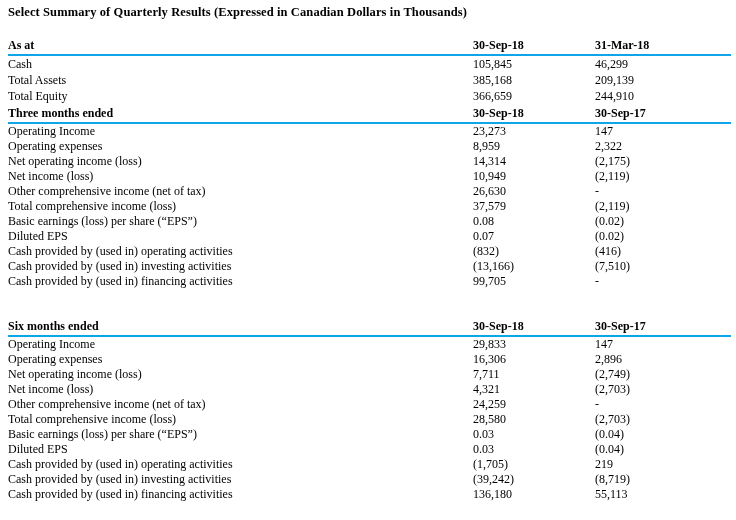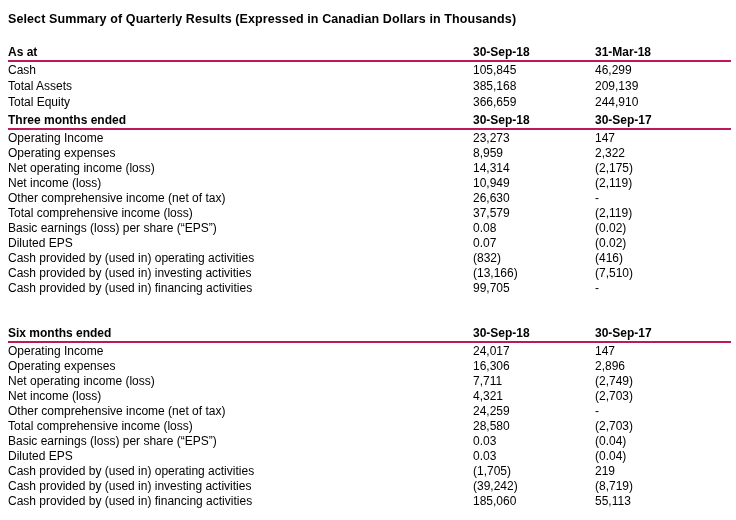--- a/index.html
+++ b/index.html
@@ -7,23 +7,24 @@
     padding: 0;
     background: #ffffff;
     width: 736px;
     height: 520px;
     overflow: hidden;
     font-family: "Liberation Sans", sans-serif;
     font-size: 12px;
     color: #000000;
   }
   .page {
-    padding: 12px 5px 0 8px;
+    padding: 5px 5px 0 8px;
     box-sizing: border-box;
     width: 691px;
+    font-family: Liberation Serif, serif;
   }
   .doc-title {
     font-size: 12.5px;
     font-weight: bold;
     margin: 0 0 18px 0;
     letter-spacing: 0.1px;
   }
   table.fin-table {
     border-collapse: collapse;
     table-layout: fixed;
@@ -35,21 +36,21 @@
   col.c-v1 { width: 122px; }
   col.c-v2 { width: 136px; }
   th, td {
     padding: 0;
     vertical-align: middle;
     white-space: nowrap;
     overflow: hidden;
   }
   thead th {
     font-weight: bold;
-    border-bottom: 2px solid #be185d;
+    border-bottom: 2px solid #0ea5e9;
     height: 15px;
     vertical-align: bottom;
     padding-bottom: 1px;
   }
   .lbl { text-align: left; }
   .v { text-align: left; }
   thead th.h1 { padding-right: 17px; }
   thead th.h2 { padding-right: 26px; }
   td.v1 { padding-right: 0; }
   td.v2 { padding-right: 3px; }
@@ -177,21 +178,21 @@
     <thead>
       <tr>
         <th class="lbl">Six months ended</th>
         <th class="v h1">30-Sep-18</th>
         <th class="v h2">30-Sep-17</th>
       </tr>
     </thead>
     <tbody>
           <tr>
             <td class="lbl">Operating Income</td>
-            <td class="v v1">24,017</td>
+            <td class="v v1">29,833</td>
             <td class="v v2">147</td>
           </tr>
           <tr>
             <td class="lbl">Operating expenses</td>
             <td class="v v1">16,306</td>
             <td class="v v2">2,896</td>
           </tr>
           <tr>
             <td class="lbl">Net operating income (loss)</td>
             <td class="v v1">7,711</td>
@@ -227,20 +228,20 @@
             <td class="v v1">(1,705)</td>
             <td class="v v2">219</td>
           </tr>
           <tr>
             <td class="lbl">Cash provided by (used in) investing activities</td>
             <td class="v v1">(39,242)</td>
             <td class="v v2">(8,719)</td>
           </tr>
           <tr>
             <td class="lbl">Cash provided by (used in) financing activities</td>
-            <td class="v v1">185,060</td>
+            <td class="v v1">136,180</td>
             <td class="v v2">55,113</td>
           </tr>
         </tbody>
   </table>
 </div>
 
 </div>
 
 </body></html>

